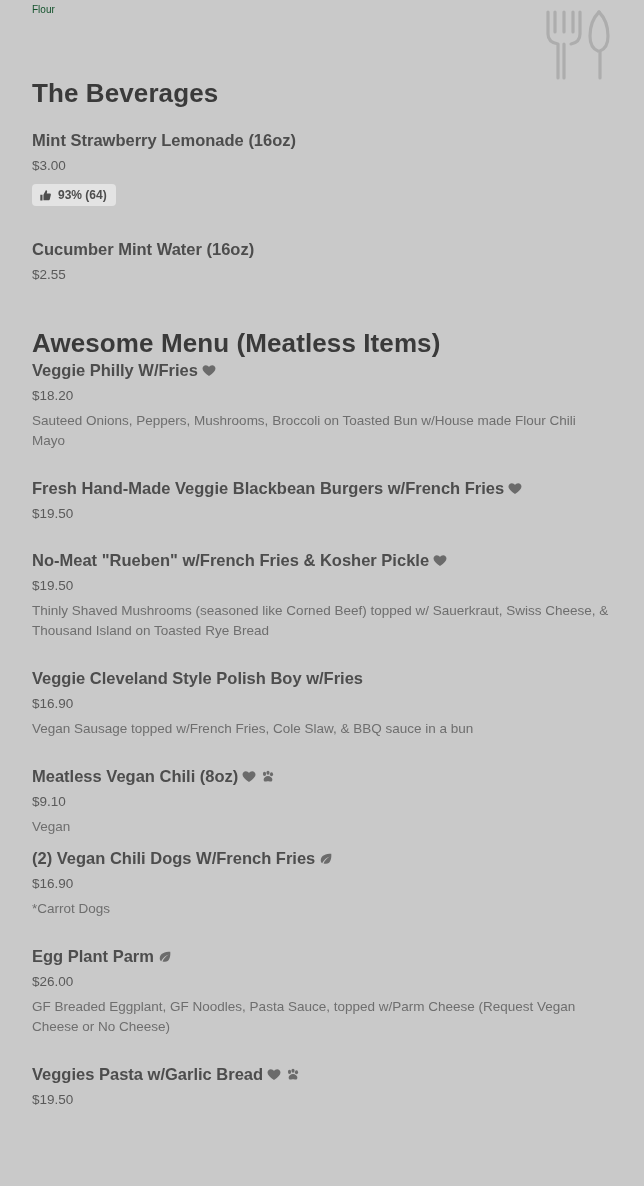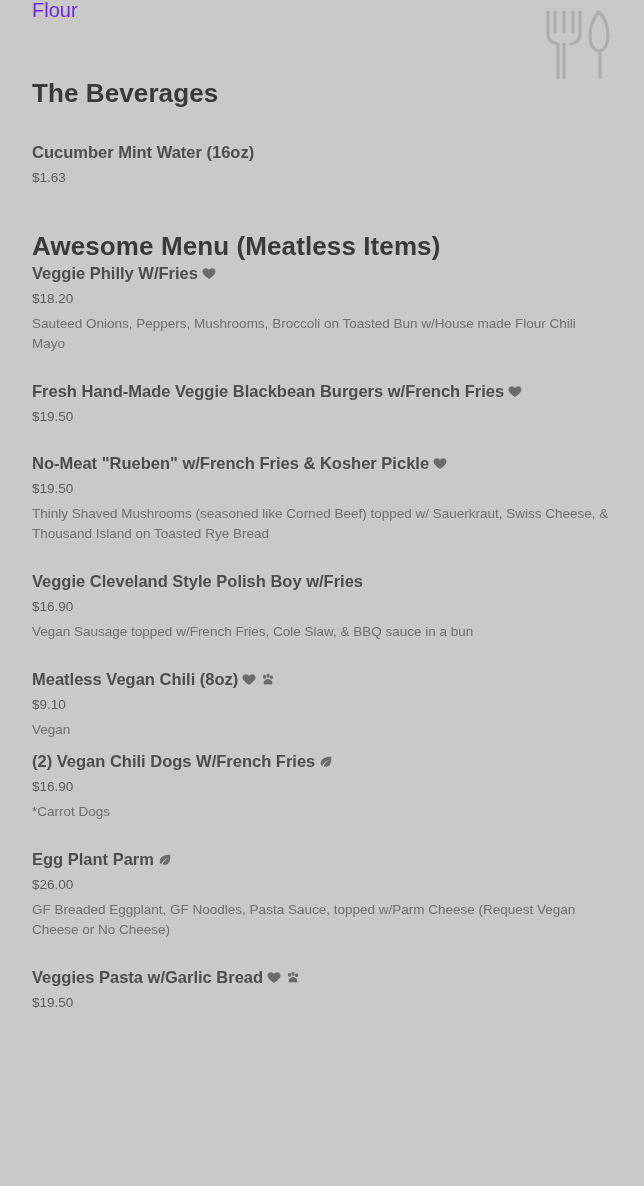--- a/index.html
+++ b/index.html
@@ -29,23 +29,23 @@
     opacity: 0.45;
     pointer-events: none;
   }
   .watermark-icon svg { display: block; width: 100%; height: 100%; }
 
   .tail-list {
     padding-top: 0;
     margin: 0;
   }
   .tail-item {
-    font-size: 20px;
+    font-size: 10px;
     line-height: 20px;
-    color: #6d28d9;
+    color: #14532d;
   }
 
   .section-title {
     font-size: 26px;
     font-weight: bold;
     color: #3a3a3a;
     margin: 0;
     letter-spacing: 0.1px;
   }
   .section-title.beverages { padding-top: 58px; }
@@ -115,24 +115,36 @@
       <path d="M57 4 C51 10 48 18 48 28 C48 36 51 41 56 43"></path>
     </svg>
   </div>
 
   <div class="tail-list">
     <div class="tail-item">Flour</div>
   </div>
 
   <h2 class="section-title beverages">The Beverages</h2>
 
+  <div class="beverage-item">
+    <span class="item-name">Mint Strawberry Lemonade (16oz)</span>
+    <div class="price">$3.00</div>
+    <div class="rating">
+      <span class="thumb">
+        <svg viewBox="0 0 16 16" xmlns="http://www.w3.org/2000/svg" fill="#4d4d4d">
+          <path d="M5.5 7.2 L8.4 1.4 C9.6 1.4 10.2 2.2 10 3.3 L9.5 5.6 L13.3 5.6 C14.2 5.6 14.8 6.4 14.6 7.2 L13.4 12.4 C13.2 13.3 12.5 13.9 11.6 13.9 L5.5 13.9 Z M1.6 7.2 L4.3 7.2 L4.3 14 L1.6 14 Z"></path>
+        </svg>
+      </span>
+      <span>93% (64)</span>
+    </div>
+  </div>
 
   <div class="item" style="margin-top:32px">
     <span class="item-name">Cucumber Mint Water (16oz)</span>
-    <div class="price">$1.63</div>
+    <div class="price">$2.55</div>
   </div>
 
   <h2 class="section-title meatless">Awesome Menu (Meatless Items)</h2>
 
   <div class="item">
     <span class="item-name"><span>Veggie Philly W/Fries</span><span class="badges">
           <span class="badge-ico">
             <svg viewBox="0 0 16 14" xmlns="http://www.w3.org/2000/svg" fill="#6b6b6b">
               <path d="M8 13.2 C3.2 10 0.6 7.8 0.6 4.8 C0.6 2.6 2.3 1 4.4 1 C5.9 1 7.2 1.8 8 3 C8.8 1.8 10.1 1 11.6 1 C13.7 1 15.4 2.6 15.4 4.8 C15.4 7.8 12.8 10 8 13.2 Z"></path>
             </svg>

